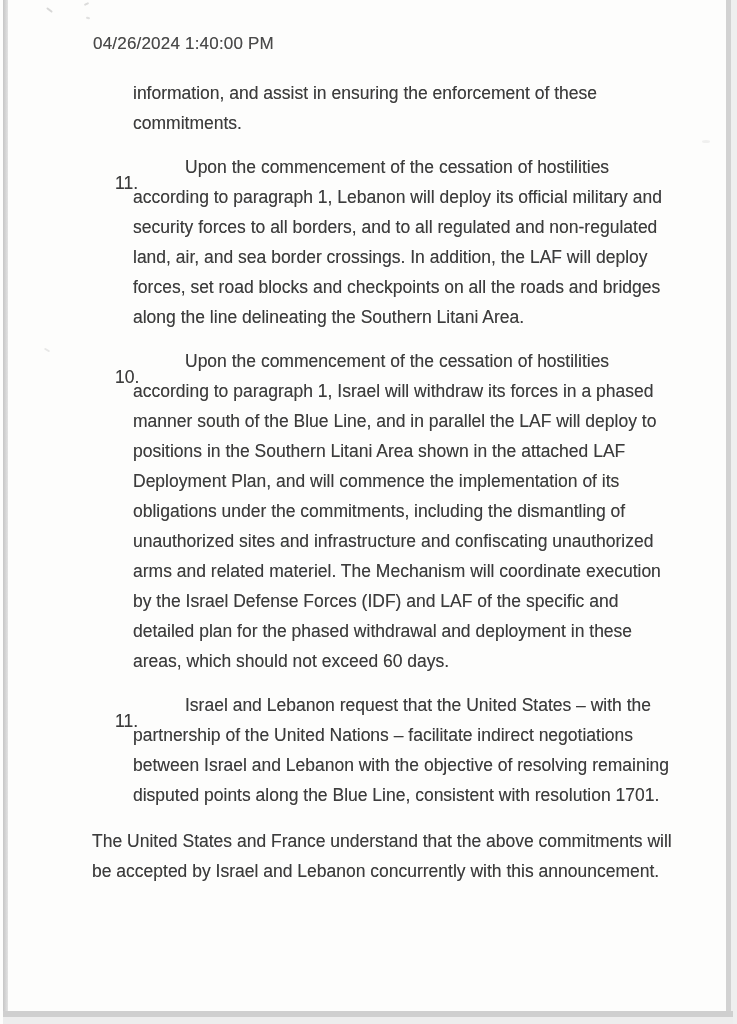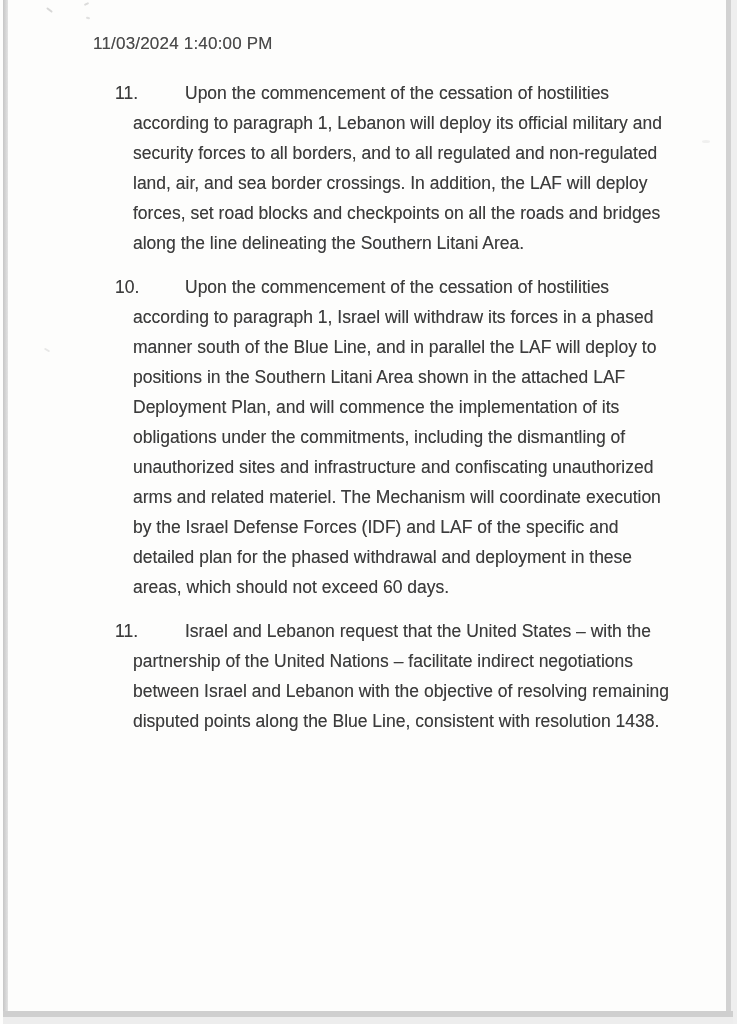--- a/index.html
+++ b/index.html
@@ -46,21 +46,21 @@
   .content {
     position: absolute; left: 125px; top: 78px;
     width: 540px;
     font-size: 17.5px; line-height: 30px;
     color: #3c3c3c;
     text-shadow: 0 0 0.6px rgba(60,60,60,0.5);
   }
   .para { margin: 0 0 14px 0; }
   .para.numbered { position: relative; text-indent: 52px; }
   .para.numbered .pnum {
-    position: absolute; left: -18px; top: 0;
+    position: absolute; left: -18px; top: 16px;
     text-indent: 0;
   }
   .para.closing {
     margin-left: -41px;
     width: 582px;
     margin-top: 16px;
   }
   
   .speck {
     position: absolute;
@@ -73,40 +73,42 @@
   .speck4 { left: 36px; top: 349px; width: 6px; height: 2px; opacity: .25; transform: rotate(30deg); }
   .speck5 { left: 694px; top: 140px; width: 8px; height: 3px; opacity: .15; border-radius: 50%; }
 </style>
 </head>
 <body>
 
 <div class="canvas">
 
   <div class="page">
 
-    <div class="timestamp">11/03/2024 1:40:00 PM</div>
+    <div class="timestamp">04/26/2024 1:40:00 PM</div>
 
     <div class="content">
 
+      <p class="para plain">information, and assist in ensuring the enforcement of these commitments.</p>
 
       <p class="para numbered">
         <span class="pnum">11.</span>
         <span class="ptext">Upon the commencement of the cessation of hostilities according to paragraph 1, Lebanon will deploy its official military and security forces to all borders, and to all regulated and non-regulated land, air, and sea border crossings. In addition, the LAF will deploy forces, set road blocks and checkpoints on all the roads and bridges along the line delineating the Southern Litani Area.</span>
       </p>
 
       <p class="para numbered">
         <span class="pnum">10.</span>
         <span class="ptext">Upon the commencement of the cessation of hostilities according to paragraph 1, Israel will withdraw its forces in a phased manner south of the Blue Line, and in parallel the LAF will deploy to positions in the Southern Litani Area shown in the attached LAF Deployment Plan, and will commence the implementation of its obligations under the commitments, including the dismantling of unauthorized sites and infrastructure and confiscating unauthorized arms and related materiel. The Mechanism will coordinate execution by the Israel Defense Forces (IDF) and LAF of the specific and detailed plan for the phased withdrawal and deployment in these areas, which should not exceed 60 days.</span>
       </p>
 
       <p class="para numbered">
         <span class="pnum">11.</span>
-        <span class="ptext">Israel and Lebanon request that the United States – with the partnership of the United Nations – facilitate indirect negotiations between Israel and Lebanon with the objective of resolving remaining disputed points along the Blue Line, consistent with resolution 1438.</span>
+        <span class="ptext">Israel and Lebanon request that the United States – with the partnership of the United Nations – facilitate indirect negotiations between Israel and Lebanon with the objective of resolving remaining disputed points along the Blue Line, consistent with resolution 1701.</span>
       </p>
 
+      <p class="para closing">The United States and France understand that the above commitments will be accepted by Israel and Lebanon concurrently with this announcement.</p>
 
     </div>
 
     <div class="speck speck1"></div>
     <div class="speck speck2"></div>
     <div class="speck speck3"></div>
     <div class="speck speck4"></div>
     <div class="speck speck5"></div>
 
   </div>

